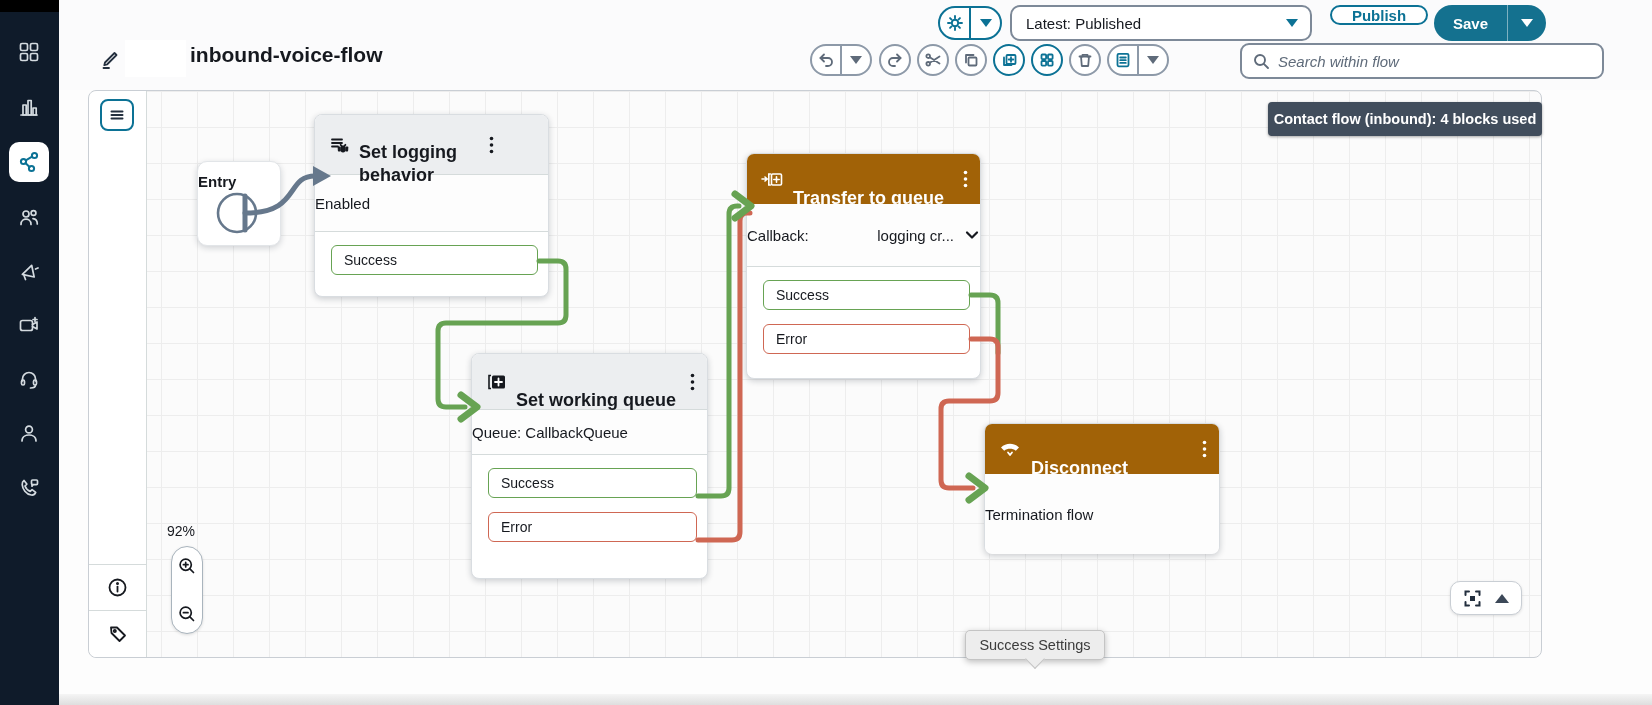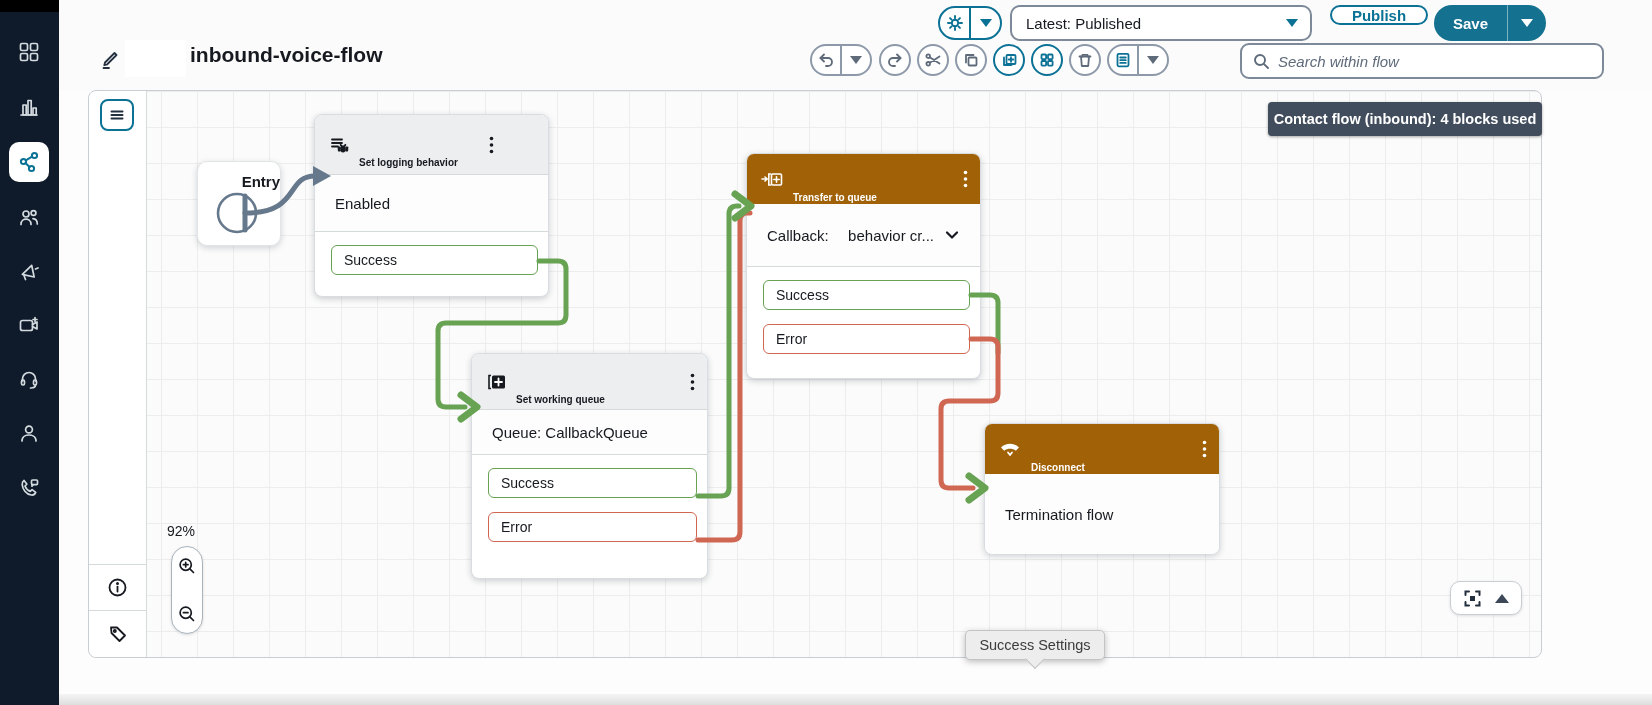--- a/index.html
+++ b/index.html
@@ -60,28 +60,28 @@
   .zoom-pill .zbtn { cursor:pointer; display:flex; }
   .badge { position:absolute; left:1179px; top:11px; width:274px; height:34px; background:#414d5c; color:#fff; font-size:14.5px; font-weight:bold; border-radius:4px; display:flex; align-items:center; justify-content:center; box-shadow:0 1px 3px rgba(0,0,0,.35); z-index:6; }
   .fit-btn { position:absolute; left:1361px; top:490px; width:72px; height:34px; background:#fff; border:1px solid #c9ced4; border-radius:10px; box-shadow:0 1px 3px rgba(0,0,0,.12); display:flex; align-items:center; justify-content:space-evenly; cursor:pointer; z-index:4; }
   .caret-up { width:0; height:0; border-left:7px solid transparent; border-right:7px solid transparent; border-bottom:9px solid #3c4858; }
 
   
   .block { position:absolute; background:#fff; border:1px solid #d9dde1; border-radius:8px; box-shadow:0 2px 6px rgba(15,27,42,.2); z-index:3; }
   .bhead { display:flex; align-items:center; padding:0 10px 0 14px; border-radius:7px 7px 0 0; }
   .bhead.light { background:#eceef0; border-bottom:1px solid #d5dbdb; color:#16191f; }
   .bhead.dark { background:#a16207; color:#fff; }
-  .btitle { font-size:10px; font-weight:bold; line-height:1.25; flex:1; margin-left:10px;margin-top:38px; }
+  .btitle { font-size:18px; font-weight:bold; line-height:1.25; flex:1; margin-left:10px;margin-top:38px; }
   .bdots { cursor:pointer; display:flex; padding:2px; }
-  .brow { display:flex; align-items:center; padding:0 20px; font-size:15px; border-bottom:1px solid #d5dbdb; background:#fdfdfd; }
+  .brow { display:flex; align-items:center; padding:0 0; font-size:15px; border-bottom:1px solid #d5dbdb; background:#fdfdfd; }
   .bports { padding:13px 10px 0 16px; }
   .port { height:30px; border-radius:6px; background:#fff; border:1.5px solid #67a353; display:flex; align-items:center; padding:0 12px; font-size:14px; cursor:pointer; }
   .port + .port { margin-top:14px; }
   .port.error { border-color:#cf6753; }
-  .entry-block { position:absolute; left:108px; top:70px; width:84px; height:85px; background:#fff; border:1px solid #e2e5e8; border-radius:10px; box-shadow:0 2px 6px rgba(15,27,42,.18); z-index:3; text-align:right; }
+  .entry-block { position:absolute; left:108px; top:70px; width:84px; height:85px; background:#fff; border:1px solid #e2e5e8; border-radius:10px; box-shadow:0 2px 6px rgba(15,27,42,.18); z-index:3; text-align:left; }
   .entry-block .etitle { font-size:15px; font-weight:bold; margin-top:11px; }
 
   .wires { position:absolute; left:0; top:0; z-index:5; pointer-events:none; }
   .wire { fill:none; stroke-width:5; stroke-linecap:round; }
   .wire.gray { stroke:#66788c; }
   .wire.green { stroke:#67a353; }
   .wire.red { stroke:#cf6753; }
   .chev { fill:none; stroke:#67a353; stroke-width:7; stroke-linecap:round; stroke-linejoin:round; }
 
   
@@ -435,21 +435,21 @@
         <span class="bdots">
             <svg width="5" height="18" viewBox="0 0 5 18">
               <circle cx="2.5" cy="2.5" r="1.8" fill="#fff"></circle>
               <circle cx="2.5" cy="9" r="1.8" fill="#fff"></circle>
               <circle cx="2.5" cy="15.5" r="1.8" fill="#fff"></circle>
             </svg>
           </span>
       </div>
       <div class="brow" style="height:63px">
         <span>Callback:</span>
-        <span style="margin-left:auto">behavior cr...</span>
+        <span style="margin-left:auto">logging cr...</span>
         <svg width="16" height="16" viewBox="0 0 16 16" style="stroke:#16191f;fill:none;stroke-width:2.2;stroke-linecap:round;stroke-linejoin:round;margin-left:10px">
             <path d="M3 5.5 L8 10.5 L13 5.5"></path>
           </svg>
       </div>
       <div class="bports">
         <div class="port success">
             <span>Success</span>
           </div>
         <div class="port error">
             <span>Error</span>

